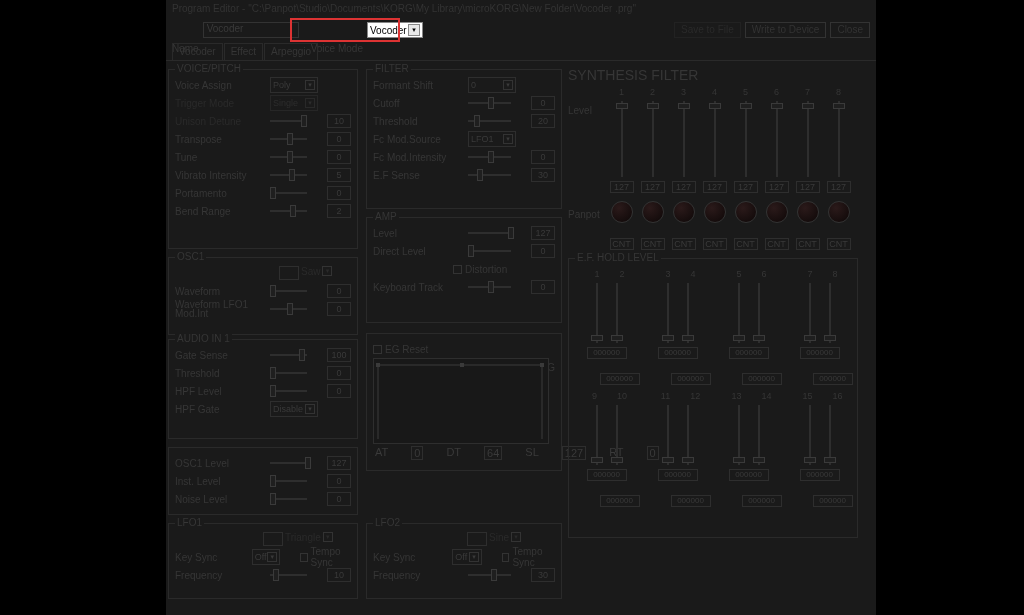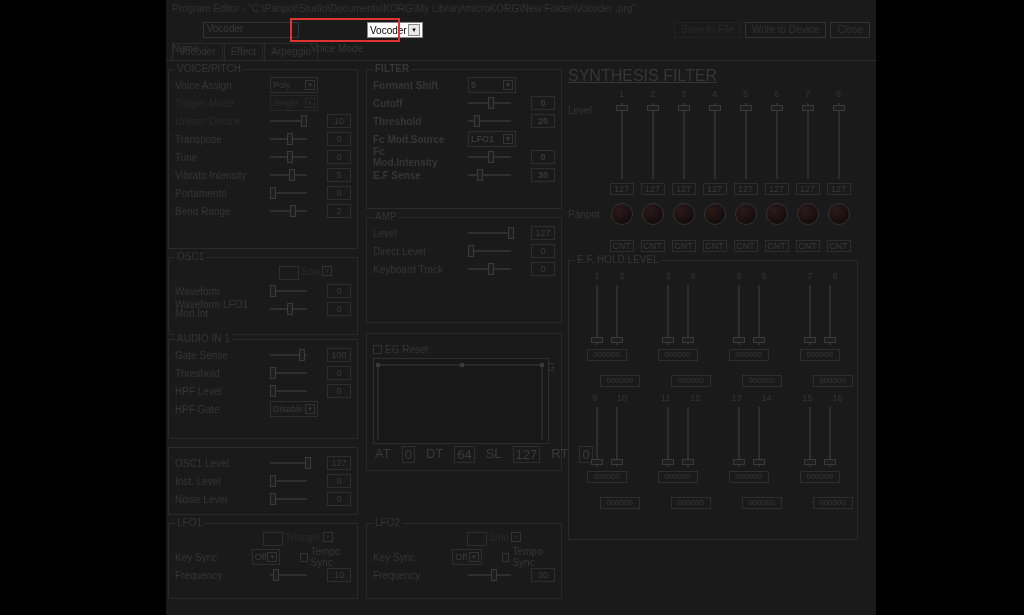--- a/index.html
+++ b/index.html
@@ -188,30 +188,30 @@
   }
   
   .eg-box {
     position: relative;
     width: 176px; height: 86px;
     border: 1px solid #2e2e2e;
     background: #181818;
   }
   .eg-vals {
     display: flex;
-    gap: 9px;
-    font-size: 13px;
+    gap: 21px;
+    font-size: 11px;
     color: #3a3a3a;
     margin-top: 2px;
   }
   .eg-vals span { border: 1px solid #2e2e2e; padding: 0 2px; }
   .eg-vals .lbl { border: none; }
   
   .synth-area { position: absolute; left: 402px; top: 6px; width: 290px; height: 540px; }
-  .synth-title { color: #363636; font-size: 16px; margin-bottom: 4px; text-decoration: underline; }
+  .synth-title { color: #363636; font-size: 14px; margin-bottom: 4px; }
   .ch-row {
     display: flex;
     margin-left: 38px;
     gap: 0;
   }
   .ch-col {
     width: 31px;
     display: flex;
     flex-direction: column;
     align-items: center;
@@ -505,21 +505,21 @@
       <div class="row">
           <span class="plabel">Frequency</span>
         <div class="slider">
             <div class="slider-track"></div>
             <div class="slider-thumb" style="left:8%"></div>
           </div>
         <div class="valbox">10</div>
       </div>
     </div>
 
-    <div class="group" style="left:200px; top:8px; width:196px; height:140px;font-weight:bold;">
+    <div class="group" style="left:200px; top:8px; width:196px; height:140px;">
       <span class="group-title">FILTER</span>
       <div class="row">
           <span class="plabel">Formant Shift</span>
         <div class="select">
             <span>0</span>
             <div class="dd">▾</div>
           </div>
       </div>
       <div class="row">
           <span class="plabel">Cutoff</span>
@@ -572,20 +572,26 @@
           </div>
         <div class="valbox">127</div>
       </div>
       <div class="row">
           <span class="plabel">Direct Level</span>
         <div class="slider">
             <div class="slider-track"></div>
             <div class="slider-thumb" style="left:0%"></div>
           </div>
         <div class="valbox">0</div>
+      </div>
+      <div class="row" style="padding-left:80px;">
+        <div class="checkbox-row">
+            <div class="checkbox"></div>
+            <span>Distortion</span>
+          </div>
       </div>
       <div class="row">
           <span class="plabel">Keyboard Track</span>
         <div class="slider">
             <div class="slider-track"></div>
             <div class="slider-thumb" style="left:46%"></div>
           </div>
         <div class="valbox">0</div>
       </div>
     </div>

